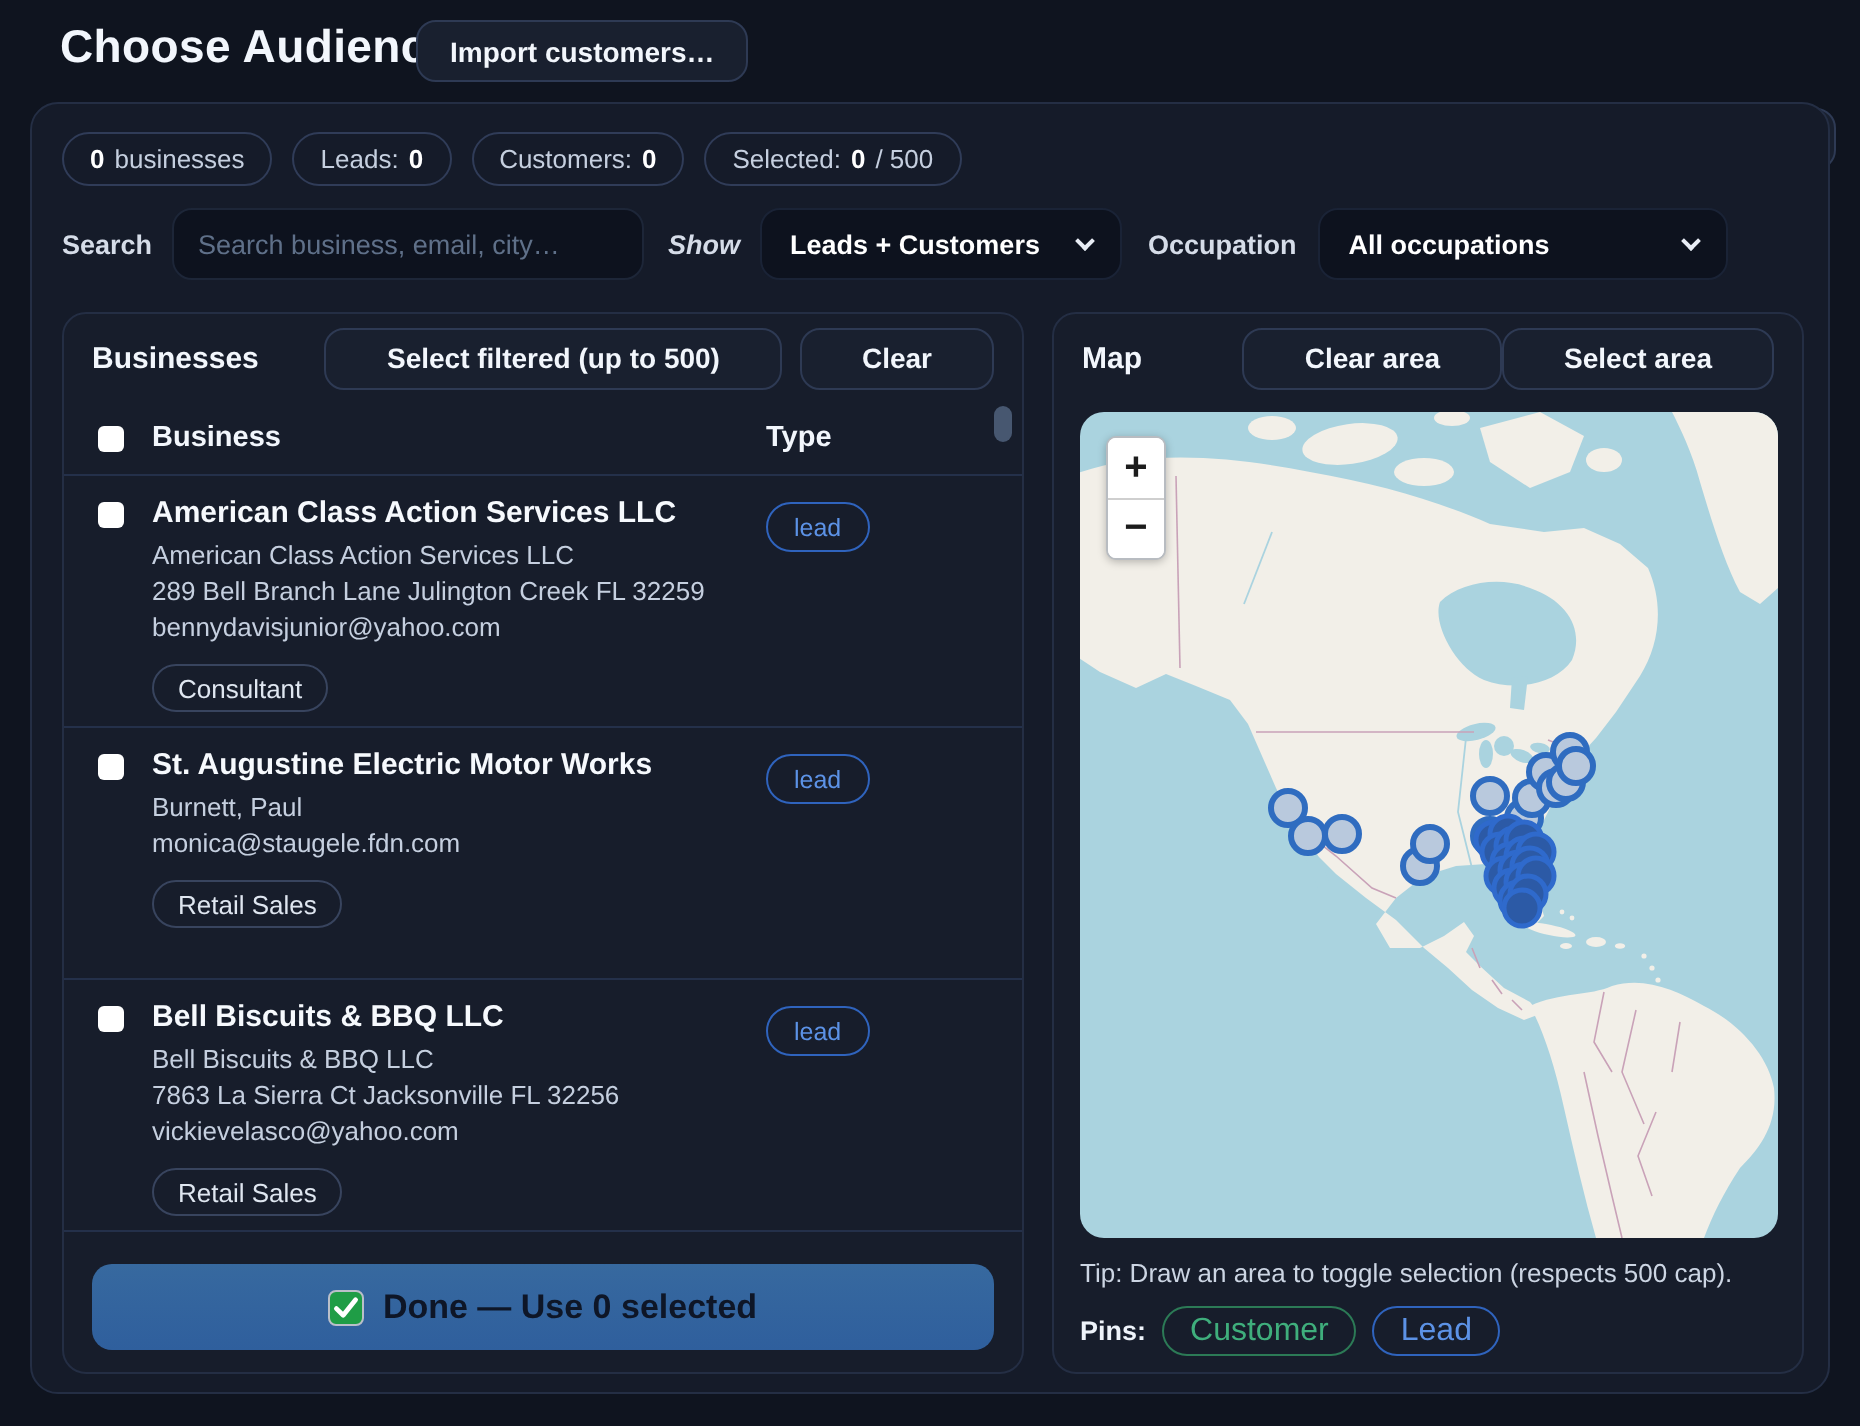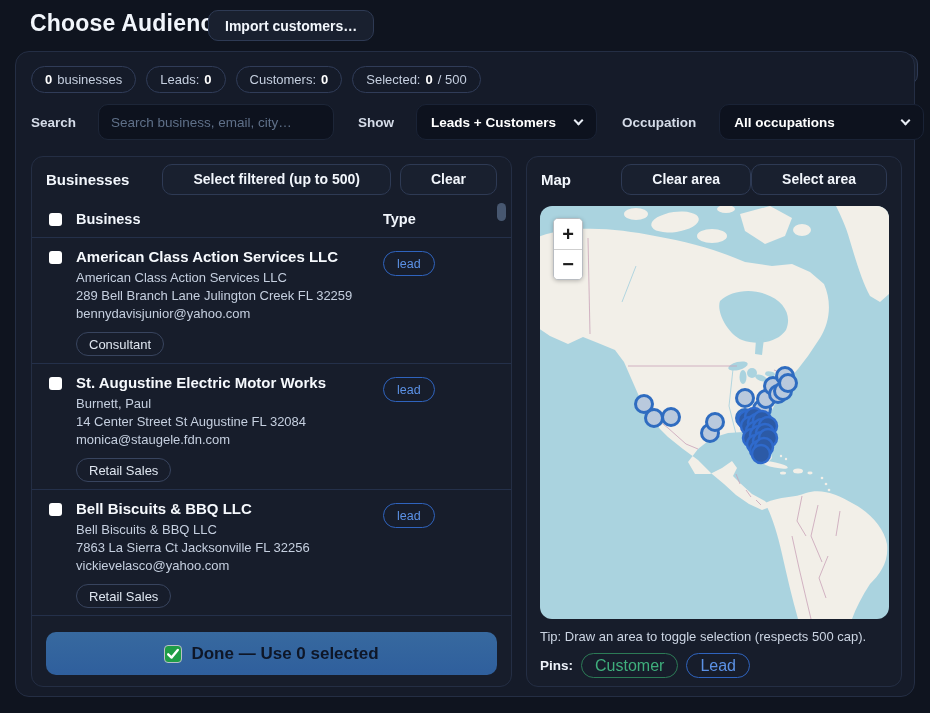--- a/index.html
+++ b/index.html
@@ -28,34 +28,34 @@
   .outer{position:absolute; left:15px; top:51px; width:900px; height:646px;
          background:var(--panel_bg); border:1px solid var(--panel_border); border-radius:14px;}
 
   
   .stats{position:absolute; left:15px; top:14px; display:flex; gap:10px;}
   .pill{display:inline-flex; align-items:center; gap:5px; height:27px; padding:0 13px;
         border:1px solid #303c58; border-radius:999px; font-size:13px; color:var(--text_muted); white-space:nowrap;}
   .pill b{color:#fff; font-weight:700;}
 
   
-  .filters{position:absolute; left:15px; top:52px; display:flex; align-items:center;gap:12px;}
+  .filters{position:absolute; left:15px; top:52px; display:flex; align-items:center;}
   .flabel{font-size:13.5px; font-weight:700; color:#d5dce8;}
   .search-input{width:236px; height:36px; margin-left:10px; background:var(--control_bg);
         border:1px solid #1d2638; border-radius:10px; color:var(--text_bright); font-size:13.5px;
         padding:0 12px; outline:none; font-family:"Liberation Sans",sans-serif;}
   .search-input::placeholder{color:var(--text_dim);}
   .select{display:flex; align-items:center; justify-content:space-between; height:36px; border-radius:10px;
         background:var(--control_bg); border:1px solid #1a2336; padding:0 14px; font-size:13.5px; font-weight:700;
         color:#fff; cursor:pointer;}
   .chev{width:7px; height:7px; border-right:2px solid #e8edf5; border-bottom:2px solid #e8edf5;
         transform:rotate(45deg); margin-top:-4px;}
   .sel-show{width:181px; margin-left:10px;}
   .sel-occ{width:205px; margin-left:11px;}
-  .ml-12{margin-left:12px;} .ml-13{margin-left:13px;}
+  .ml-12{margin-left:12px;font-style:italic;} .ml-13{margin-left:13px;}
 
   
   .panel{position:absolute; top:104px; height:531px; background:rgba(255,255,255,0.012);
          border:1px solid var(--panel_border); border-radius:12px;}
   .panel-left{left:15px; width:481px;}
   .panel-right{left:510px; width:376px;}
   .panel-head{display:flex; align-items:center; height:44px; padding:0 14px;}
   .panel-title{font-size:15px; font-weight:700; margin-right:auto;}
   .btn-sm{height:31px; padding:0 30px; font-size:14px; border-radius:10px;}
   .gap8{margin-left:9px;}
@@ -173,21 +173,20 @@
             <span class="tag">Consultant</span>
           </div>
           <div class="type-cell"><span class="badge-lead">lead</span></div>
         </div>
 
         <div class="row">
           <span><span class="cb"></span></span>
           <div class="row-main">
             <div class="row-title">St. Augustine Electric Motor Works</div>
             <div class="row-line">Burnett, Paul</div>
-            <div class="row-line">14 Center Street St Augustine FL 32084</div>
             <div class="row-line">monica@staugele.fdn.com</div>
             <span class="tag">Retail Sales</span>
           </div>
           <div class="type-cell"><span class="badge-lead">lead</span></div>
         </div>
 
         <div class="row">
           <span><span class="cb"></span></span>
           <div class="row-main">
             <div class="row-title">Bell Biscuits &amp; BBQ LLC</div>

